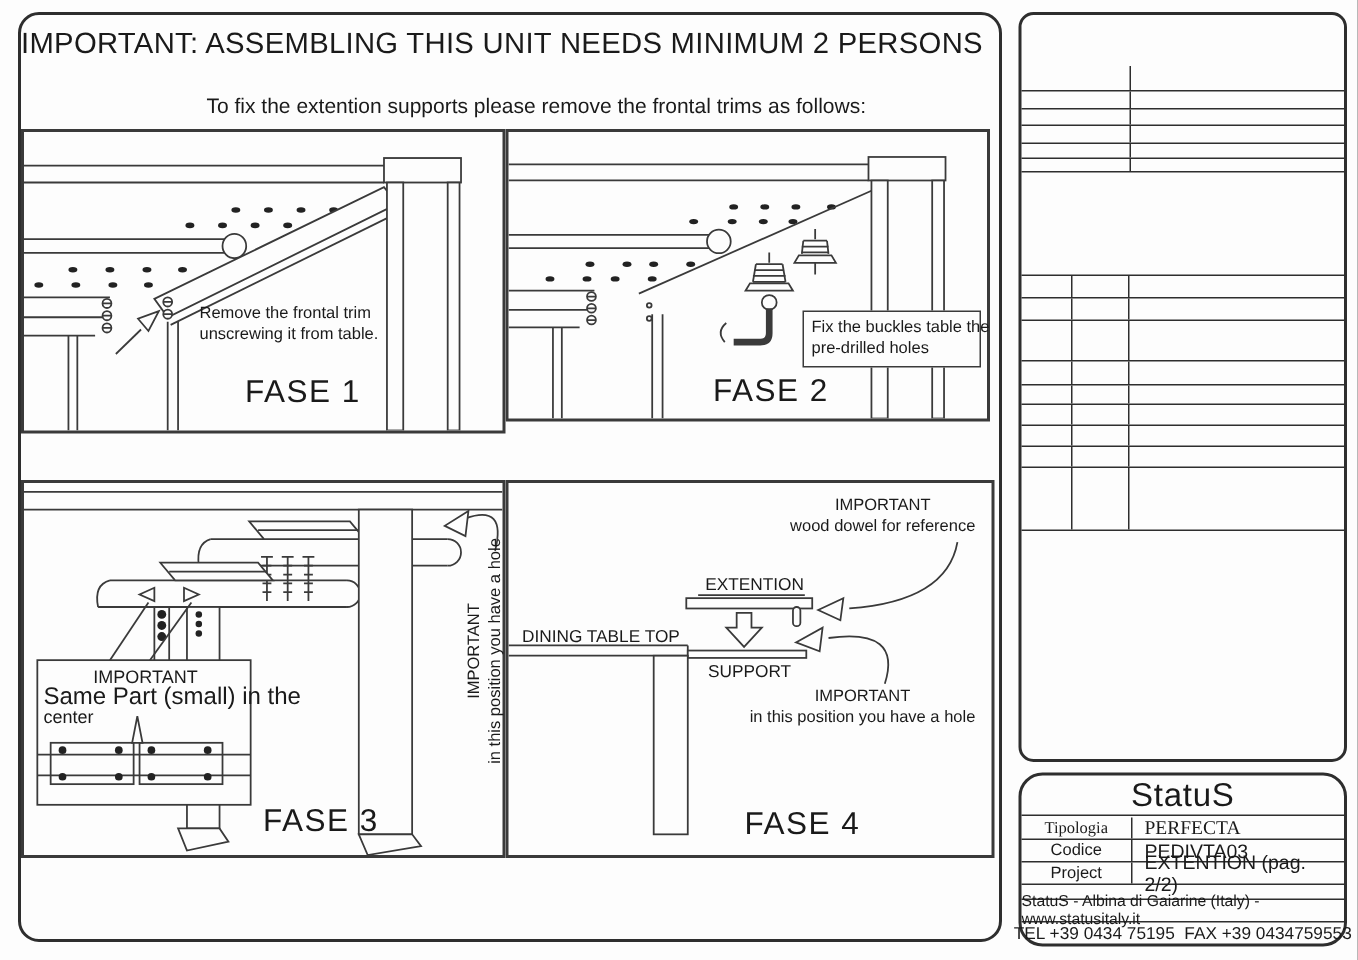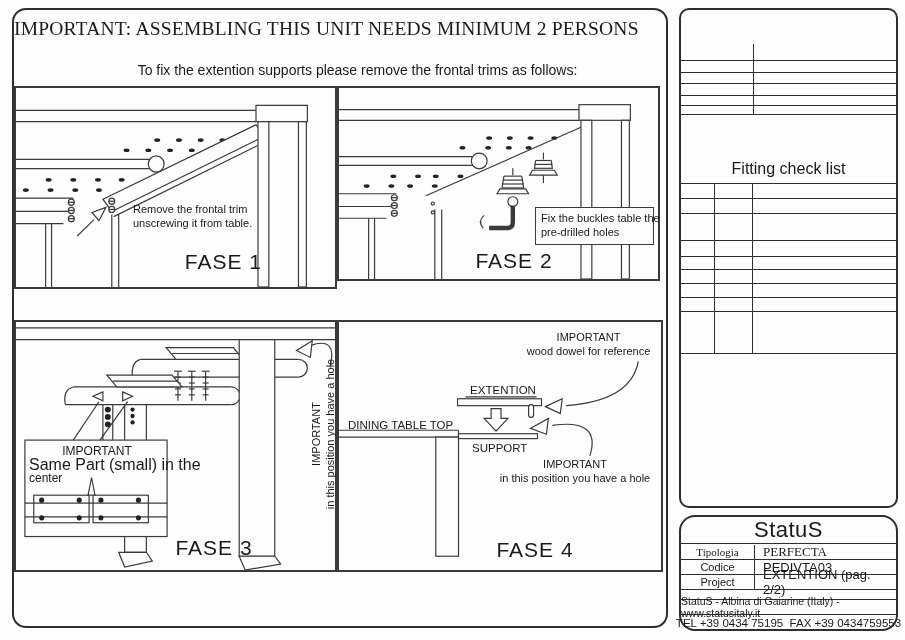--- a/index.html
+++ b/index.html
@@ -24,21 +24,21 @@
   .tb-label{font-size:11px;display:flex;align-items:center;justify-content:center;}
   .tb-value{font-size:13px;display:flex;align-items:center;padding-left:8px;}
   .pre{white-space:pre;}
 </style>
 </head>
 <body>
 
 <div id="page">
 
   <div class="box" style="left:12px;top:8px;width:652px;height:616px;border-radius:14px;">
-    <div class="t title" style="left:0;top:8px;width:581px;text-align:right;font-family:Liberation Serif, serif;">IMPORTANT: ASSEMBLING THIS UNIT NEEDS MINIMUM 2 PERSONS</div>
+    <div class="t title" style="left:0;top:8px;width:652px;text-align:left;">IMPORTANT: ASSEMBLING THIS UNIT NEEDS MINIMUM 2 PERSONS</div>
     <div class="t subtitle" style="left:0;top:52px;width:687px;text-align:center;">To fix the extention supports please remove the frontal trims as follows:</div>
   </div>
 
   <div class="panel" style="left:14px;top:86px;width:323px;height:203px;">
     <svg viewBox="0 0 323 195" preserveAspectRatio="none">
       <g stroke="#3a3a3a" stroke-width="1.2" fill="none">
 
         <line x1="0" y1="70" x2="136" y2="70"></line>
           <line x1="0" y1="79" x2="136" y2="79"></line>
         <circle cx="142" cy="74.5" r="8" fill="#fdfdfd"></circle>
@@ -91,21 +91,21 @@
         <rect x="286" y="33" width="8" height="162" fill="#fdfdfd"></rect>
 
         <line x1="62" y1="145" x2="79" y2="129"></line>
         <polygon points="91,117 77,122 84,130" fill="#fdfdfd"></polygon>
       </g>
     </svg>
     <div class="t note" style="left:117px;top:115px;">
       <span style="display:block">Remove the frontal trim</span>
       <span style="display:block">unscrewing it from table.</span>
     </div>
-    <div class="t fase" style="left:126px;top:162px;width:120px;text-align:right;">FASE 1</div>
+    <div class="t fase" style="left:126px;top:162px;width:120px;">FASE 1</div>
   </div>
 
   <div class="panel" style="left:337px;top:86px;width:323px;height:195px;">
     <svg viewBox="0 0 323 195" preserveAspectRatio="none">
       <g stroke="#3a3a3a" stroke-width="1.2" fill="none">
         <line x1="0" y1="70" x2="136" y2="70"></line>
           <line x1="0" y1="79" x2="136" y2="79"></line>
         <circle cx="142" cy="74.5" r="8" fill="#fdfdfd"></circle>
         <g fill="#222" stroke="none">
           <ellipse cx="152" cy="51" rx="3" ry="1.8"></ellipse>
@@ -334,21 +334,20 @@
         </div>
       <div class="row" style="height:10px;">
           <div class="cell br" style="width:73px;"></div>
           <div class="cell" style="flex:1;"></div>
         </div>
       <div class="row" style="height:9px;">
           <div class="cell br" style="width:73px;"></div>
           <div class="cell" style="flex:1;"></div>
         </div>
     </div>
-    <div class="hdr" style="position:absolute;left:0;top:145px;width:100%;height:28px;font-size:16px;">Fitting check list</div>
     <div style="position:absolute;left:0;top:173px;width:100%;border-top:1px solid #2e2e2e;">
       <div class="row" style="height:15px;">
           <div class="cell br" style="width:34px;"></div>
           <div class="cell br" style="width:38px;"></div>
           <div class="cell" style="flex:1;"></div>
         </div>
       <div class="row" style="height:15px;">
           <div class="cell br" style="width:34px;"></div>
           <div class="cell br" style="width:38px;"></div>
           <div class="cell" style="flex:1;"></div>

